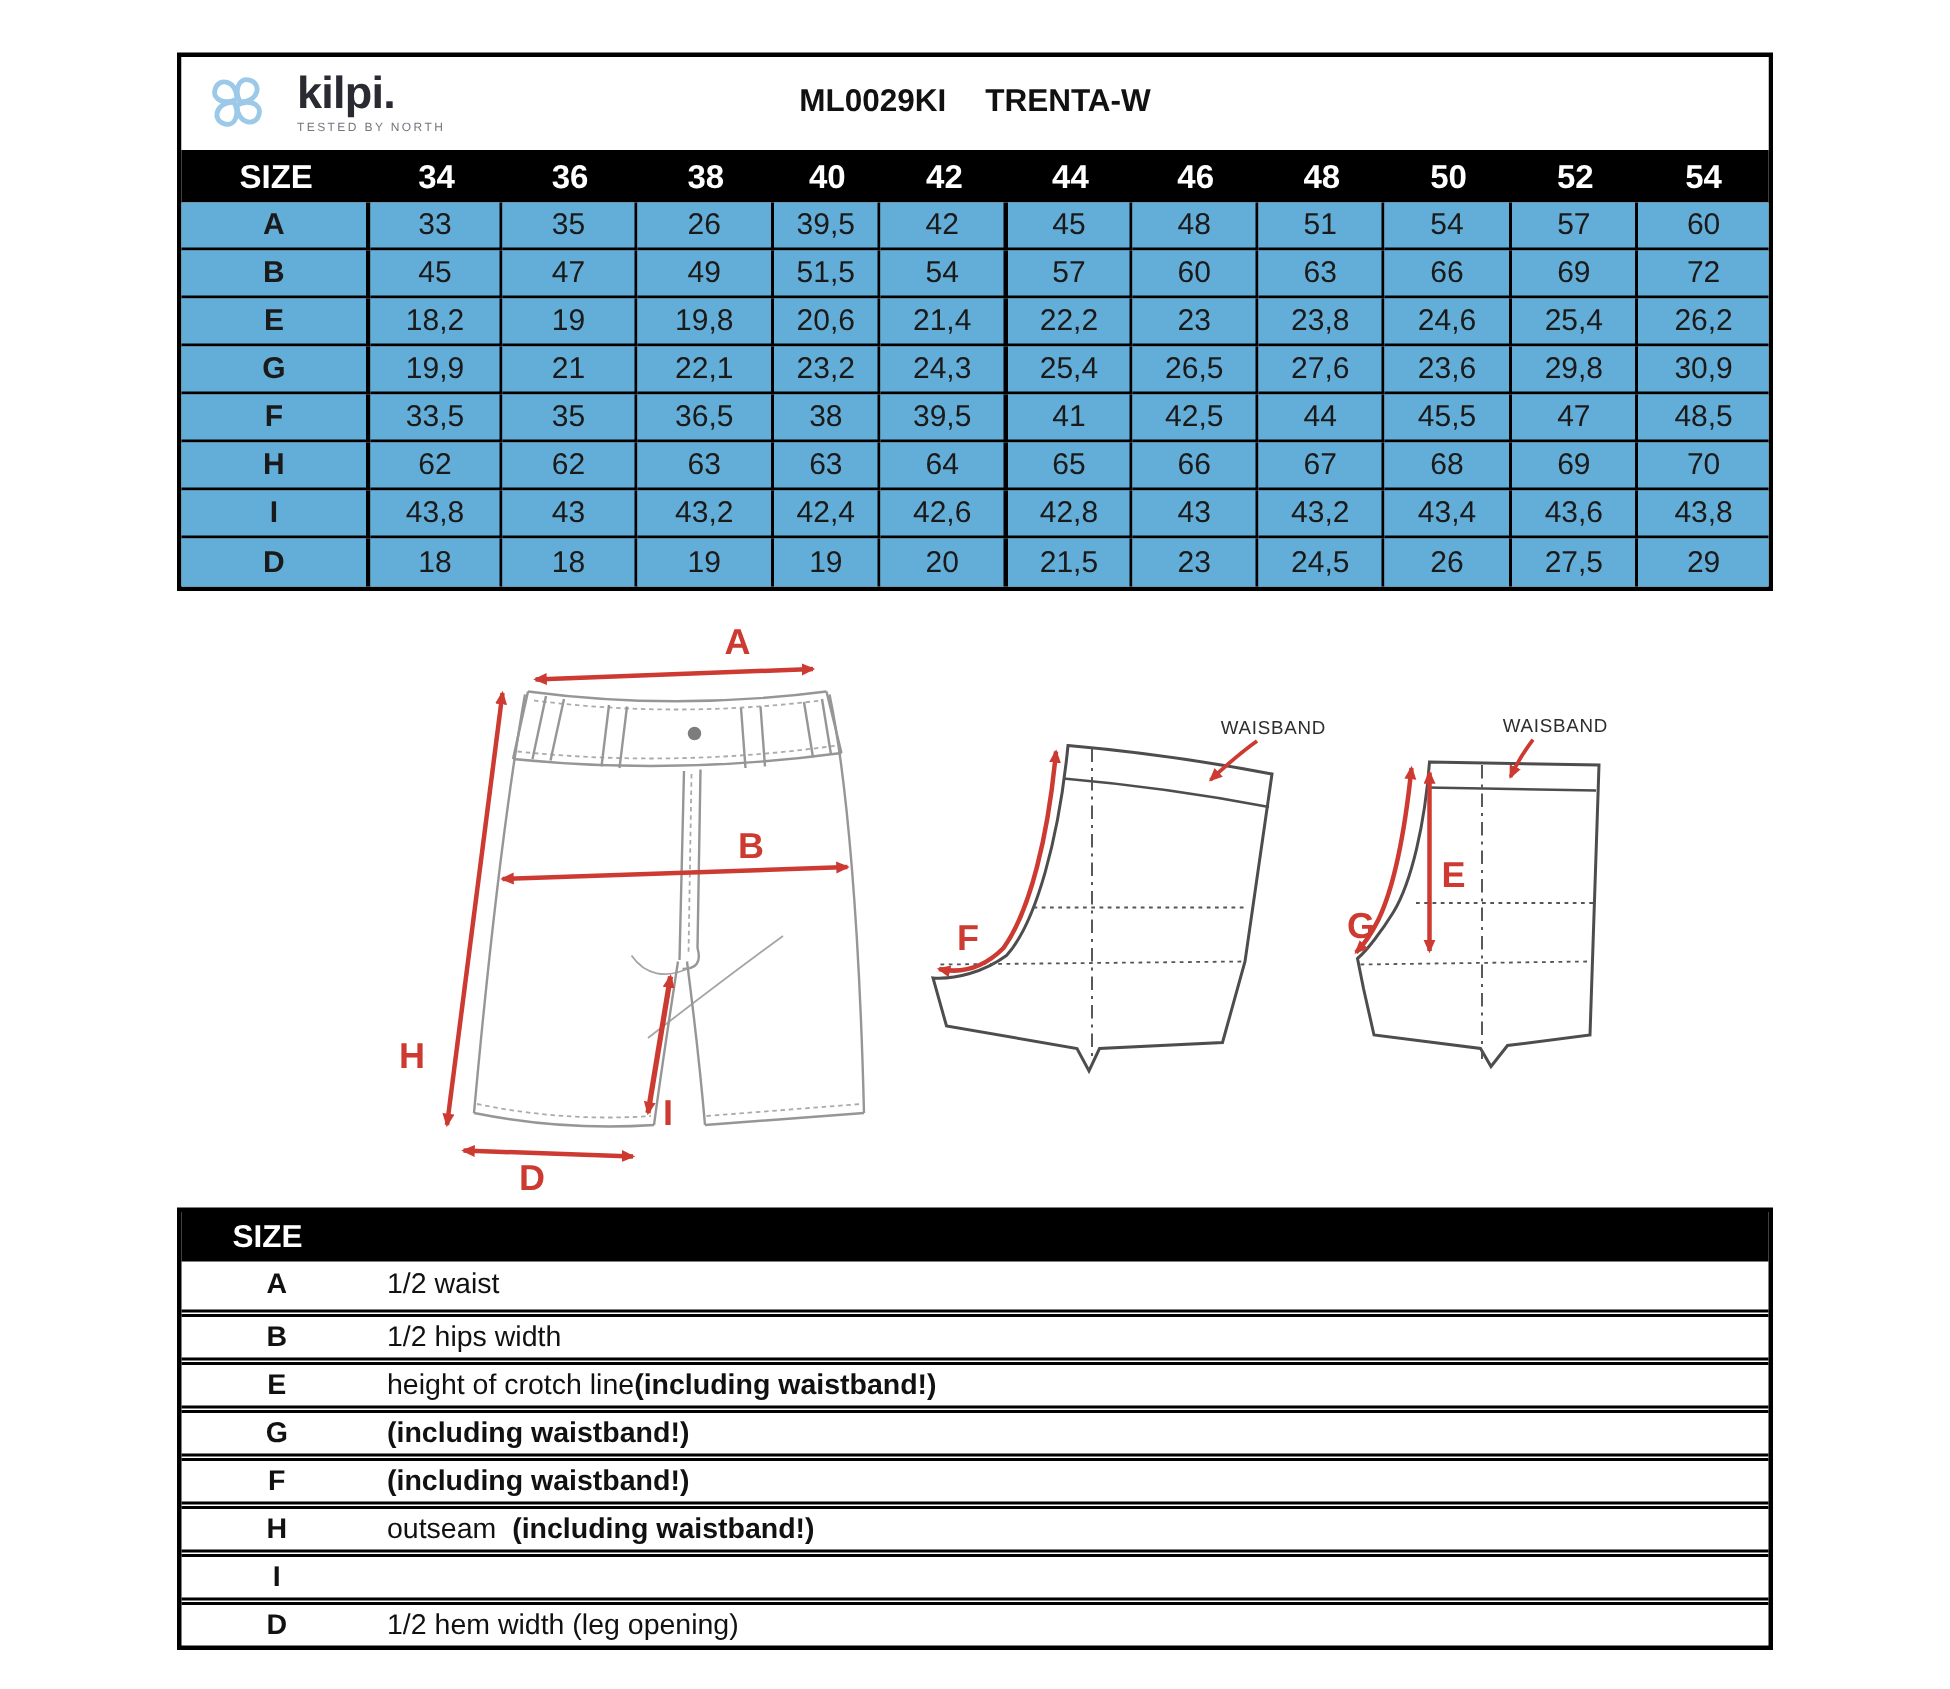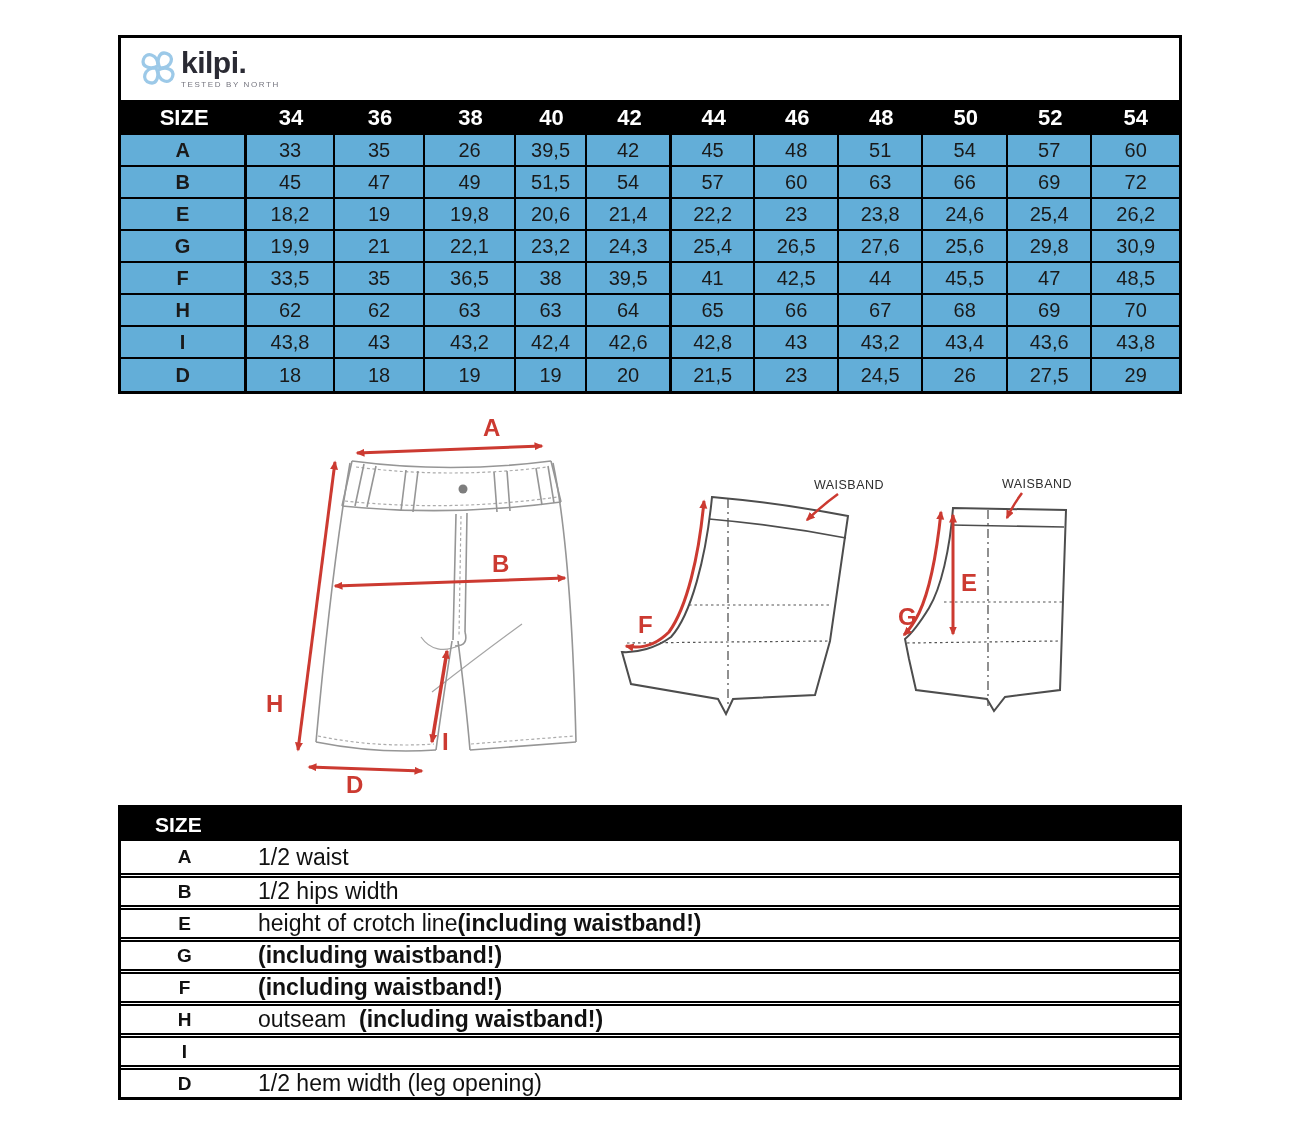--- a/index.html
+++ b/index.html
@@ -2,21 +2,21 @@
 <html><head>
 <meta charset="utf-8">
 <style>
   html,body { margin:0; padding:0; background:#ffffff; }
   body { font-family:"Liberation Sans", sans-serif; }
   .page { position:relative; width:1300px; height:1126px; background:#fff; overflow:hidden; }
 
   
   .sheet { position:absolute; left:118px; top:35px; width:1064px; border:3px solid #000; box-sizing:border-box; background:#fff; }
   .brand-row { position:relative; height:62px; background:#fff; }
-  .logo { position:absolute; left:14px; top:7px; display:flex; align-items:center; gap:0; }
+  .logo { position:absolute; left:14px; top:7px; display:flex; align-items:center; gap:17px; }
   .logo-text { display:flex; flex-direction:column; }
   .brand-name { font-size:30px; font-weight:bold; color:#2a2a33; letter-spacing:-0.5px; line-height:30px; }
   .tagline { font-size:8px; letter-spacing:1.6px; color:#75757f; margin-top:2px; }
   .title { position:absolute; left:0; right:0; top:18px; text-align:center; font-size:21px; font-weight:bold; color:#111; }
   .title .gap { display:inline-block; width:26px; }
 
   .grid12 { display:grid; grid-template-columns:127fr 88fr 91fr 91fr 72fr 85fr 84fr 84fr 85fr 85fr 85fr 87fr; }
   .size-header { height:35px; background:#000; color:#fff; }
   .hcell { display:flex; align-items:center; justify-content:center; font-size:22px; font-weight:bold; }
 
@@ -31,21 +31,21 @@
   .diagram { position:absolute; left:118px; top:400px; width:1064px; height:400px; }
   .diagram text.meas { fill:#cc3a31; font-weight:bold; font-size:24px; font-family:"Liberation Sans",sans-serif; }
   .diagram text.wb { fill:#2e2e2e; font-size:12.5px; letter-spacing:0.5px; font-family:"Liberation Sans",sans-serif; }
 
   
   .legend { position:absolute; left:118px; top:805px; width:1064px; border:3px solid #000; box-sizing:border-box; background:#fff; }
   .legend-header { height:33px; background:#000; color:#fff; display:flex; align-items:center; padding-left:34px; font-size:21px; font-weight:bold; box-sizing:border-box; }
   .legend-row { display:grid; grid-template-columns:127px 1fr; height:32px; box-sizing:border-box; }
   .legend-row + .legend-row { border-top:5px double #000; }
   .legend-label { display:flex; align-items:center; justify-content:center; font-size:19px; font-weight:bold; color:#111; }
-  .legend-desc { display:flex; align-items:center; font-size:23px; color:#111; padding-left:10px; white-space:pre; }
+  .legend-desc { display:flex; align-items:center; font-size:19px; color:#111; padding-left:10px; white-space:pre; }
   .legend-desc .bold-part { font-weight:bold; }
 </style>
 </head>
 <body>
 
 <div class="page">
 
   <div class="sheet">
     <div class="brand-row">
       <div class="logo">
@@ -55,20 +55,23 @@
             <path d="M24,22 C36,22 38,10 30,8 C23,6 20,15 24,22"></path>
             <path d="M22,24 C22,36 34,38 36,30 C38,23 29,20 22,24"></path>
             <path d="M20,22 C8,22 6,34 14,36 C21,38 24,29 20,22"></path>
           </g>
         </svg>
         <div class="logo-text">
           <span class="brand-name">kilpi.</span>
           <span class="tagline">TESTED BY NORTH</span>
         </div>
       </div>
+      <div class="title">
+        <span>ML0029KI</span><span class="gap"></span><span>TRENTA-W</span>
+      </div>
     </div>
 
     <div class="size-header grid12" id="sizeHeader">
       <div class="hcell">SIZE</div>
 
     <div class="hcell">34</div>
         <div class="hcell">36</div>
         <div class="hcell">38</div>
         <div class="hcell">40</div>
         <div class="hcell">42</div>
@@ -126,21 +129,21 @@
         <div class="trow grid12">
           <div class="tcell label">G</div>
           <div class="tcell">19,9</div>
           <div class="tcell">21</div>
           <div class="tcell">22,1</div>
           <div class="tcell">23,2</div>
           <div class="tcell c42">24,3</div>
           <div class="tcell">25,4</div>
           <div class="tcell">26,5</div>
           <div class="tcell">27,6</div>
-          <div class="tcell">25,6</div>
+          <div class="tcell">23,6</div>
           <div class="tcell">29,8</div>
           <div class="tcell">30,9</div>
         </div>
         <div class="trow grid12">
           <div class="tcell label">F</div>
           <div class="tcell">33,5</div>
           <div class="tcell">35</div>
           <div class="tcell">36,5</div>
           <div class="tcell">38</div>
           <div class="tcell c42">39,5</div>

